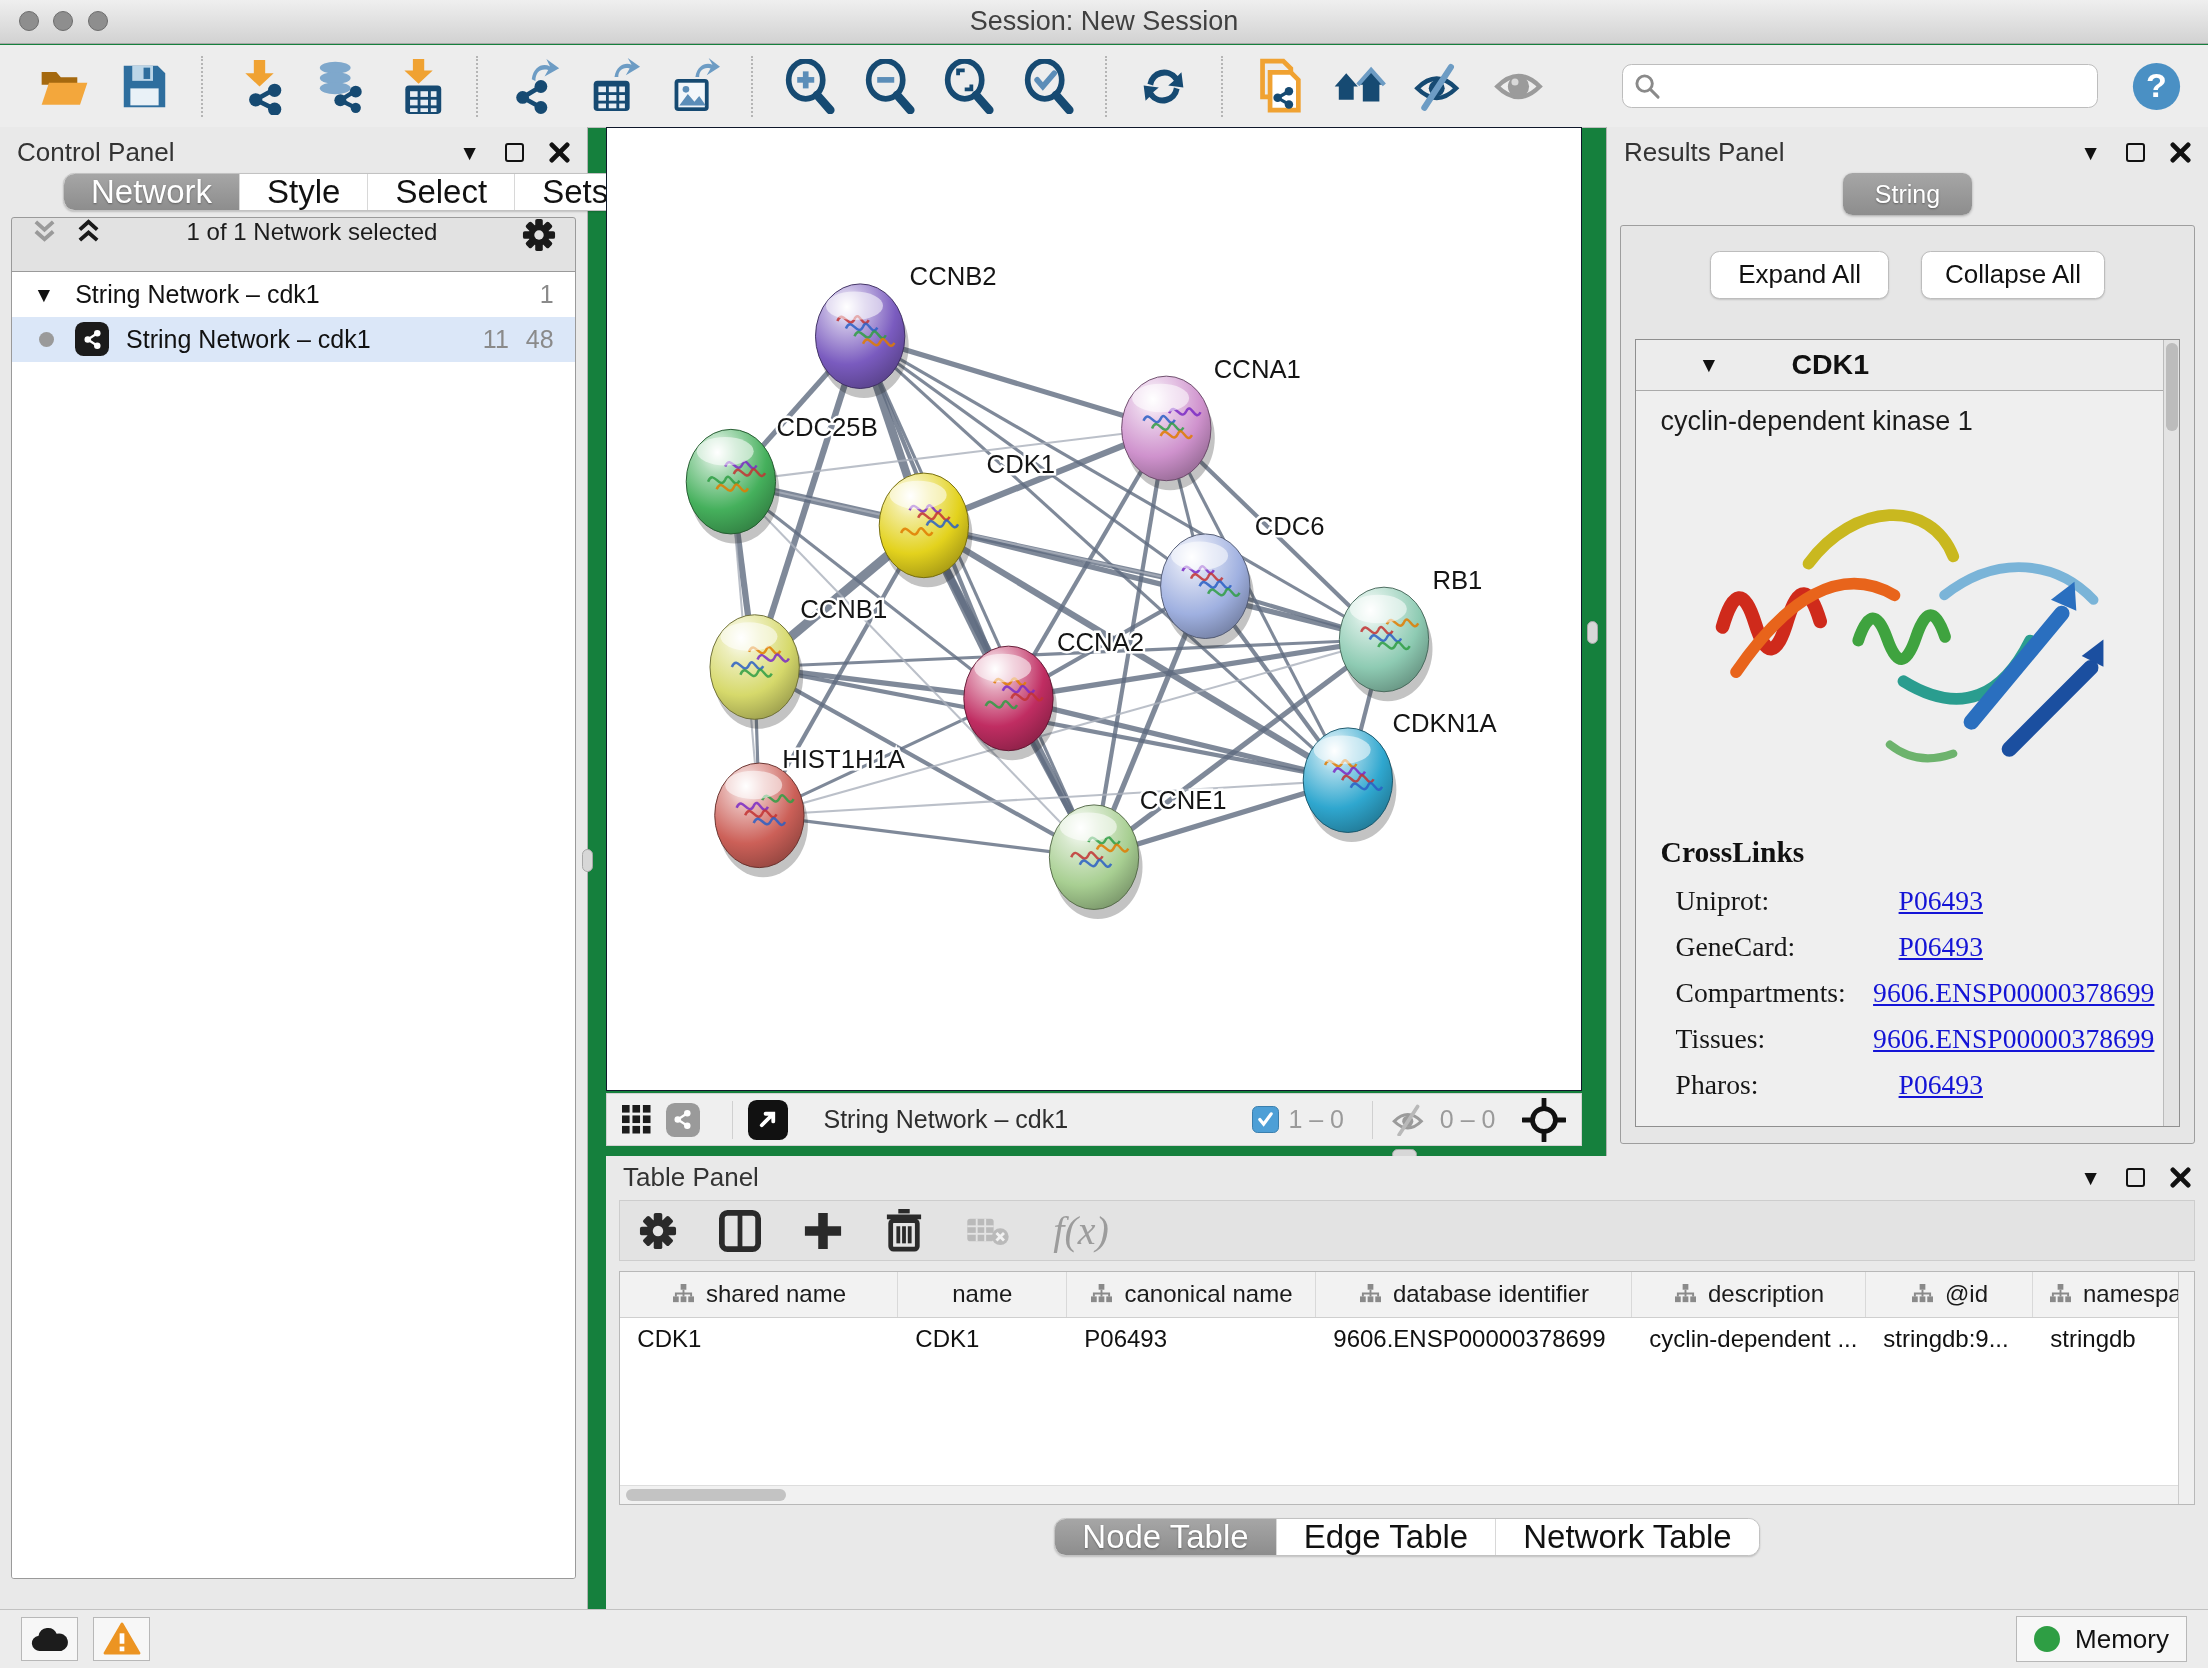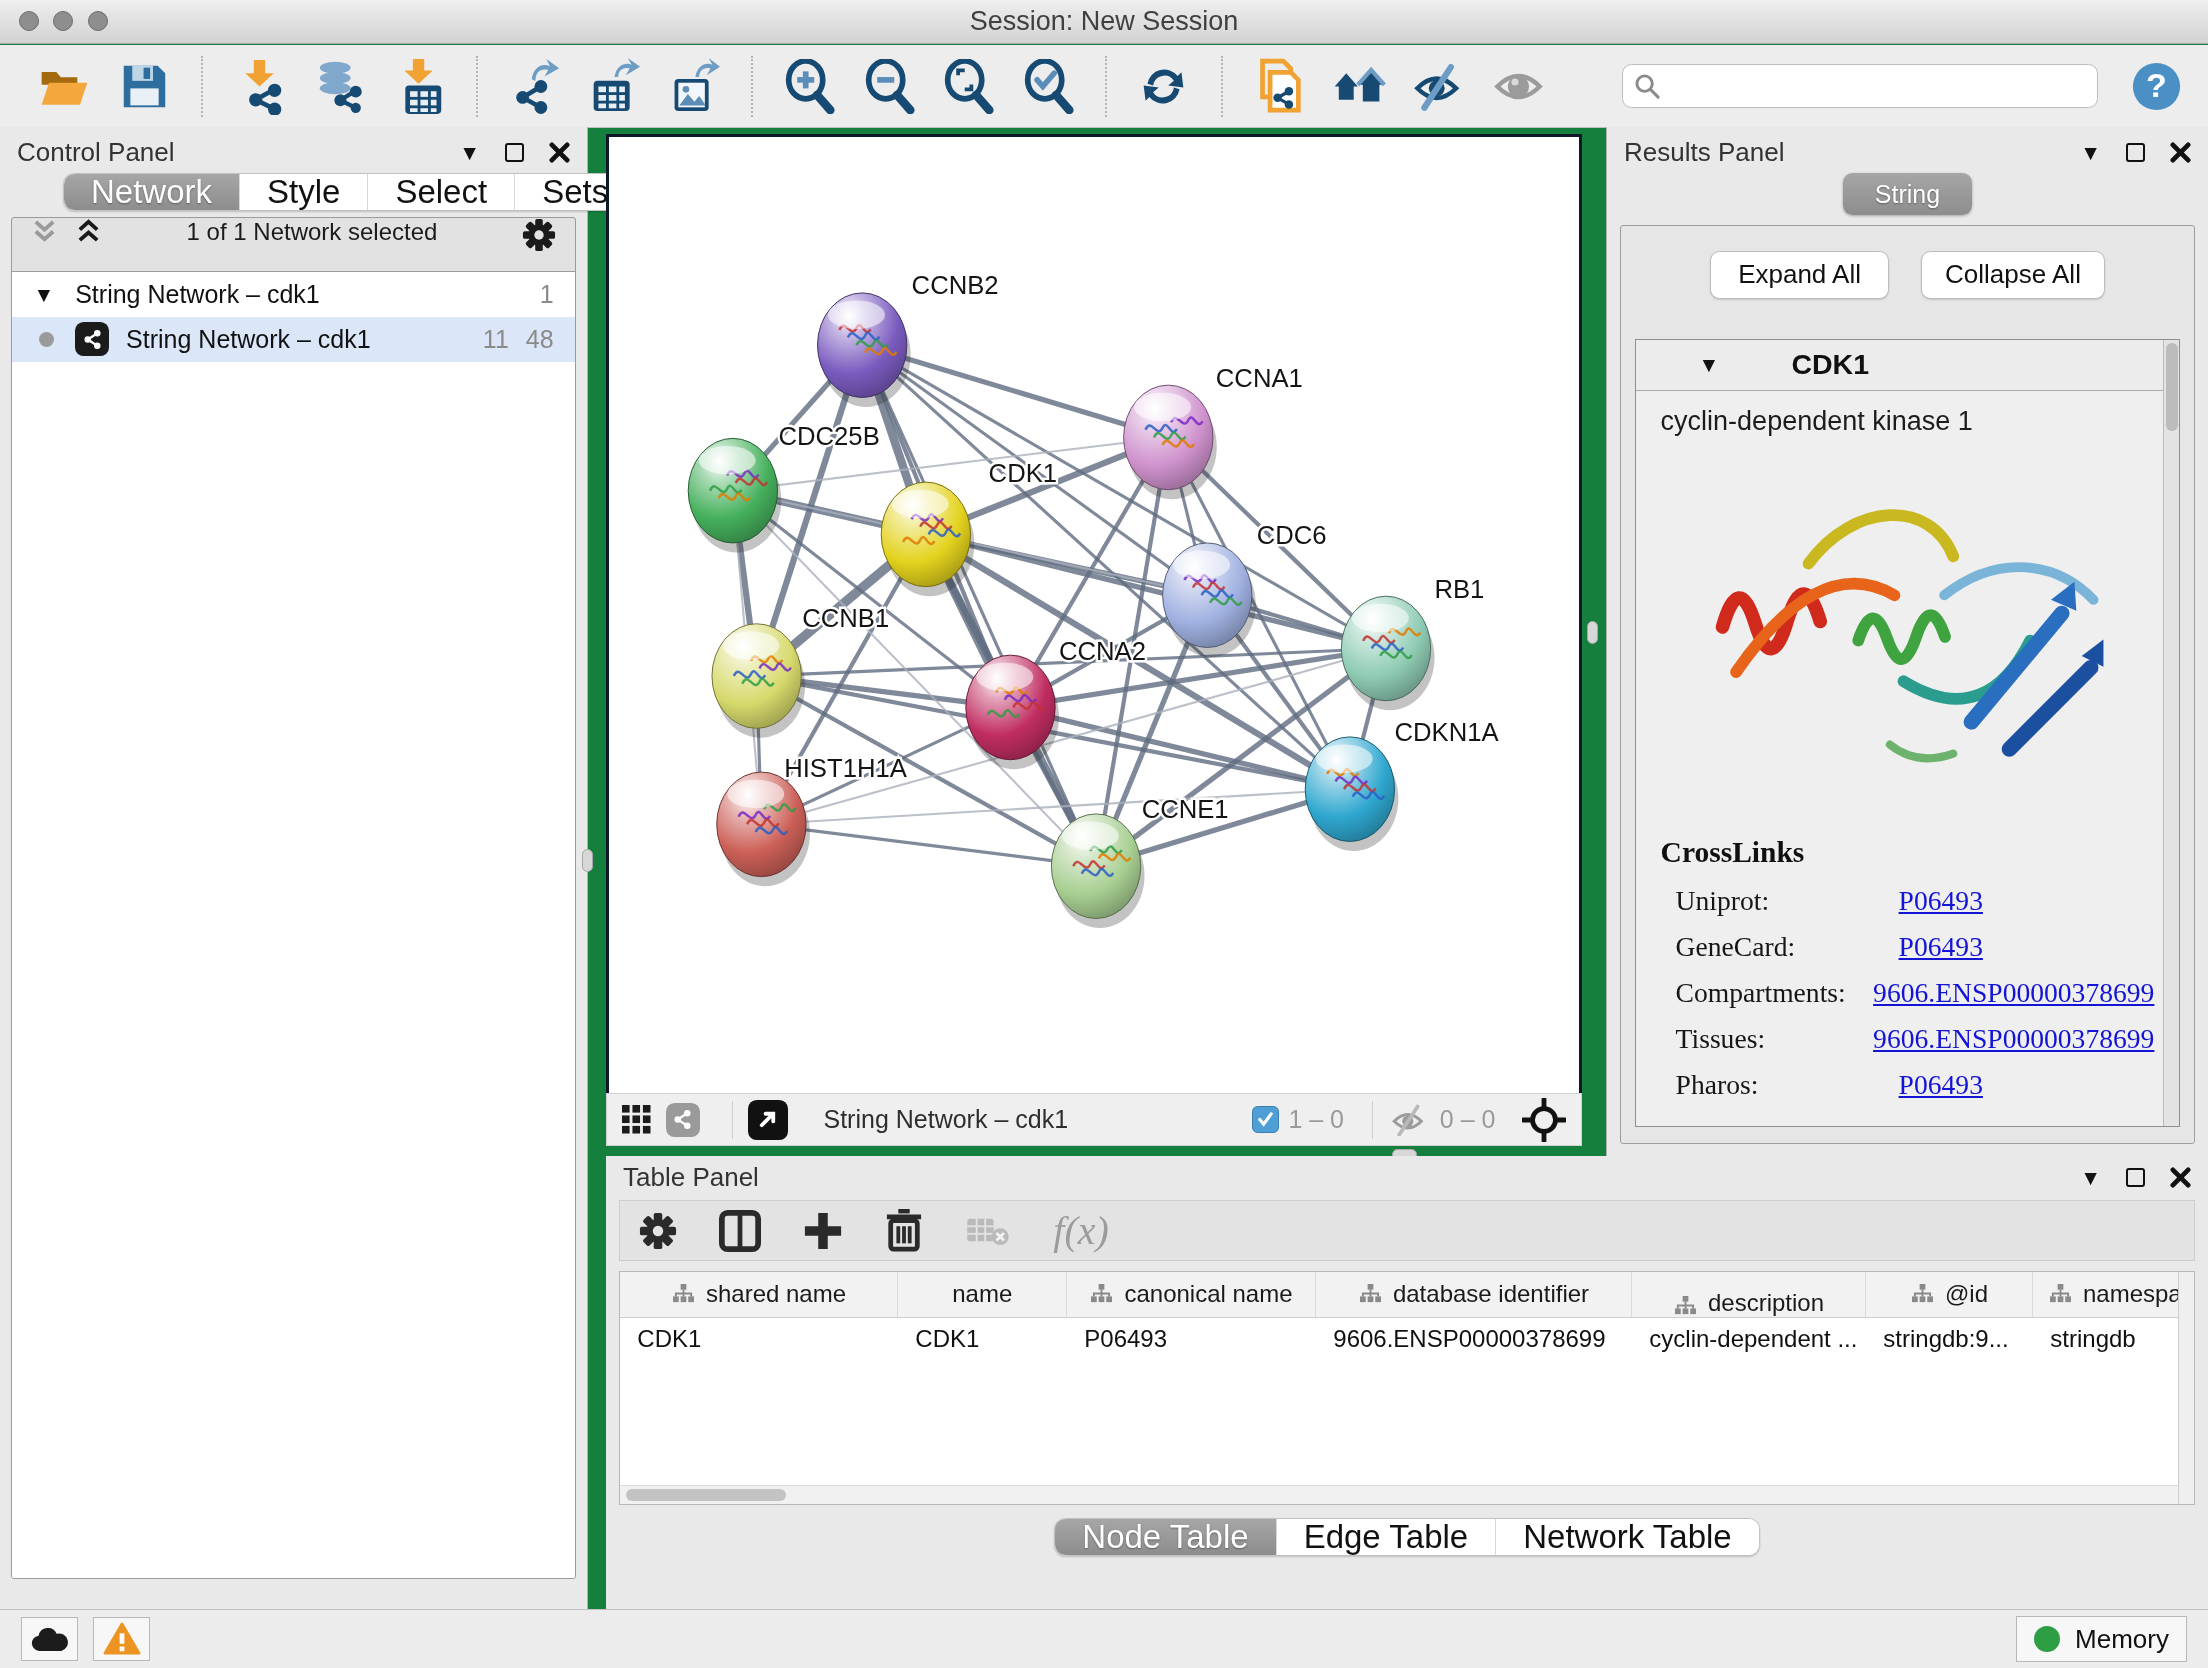--- a/index.html
+++ b/index.html
@@ -52,22 +52,22 @@
   .cp-list { background:#fff; border-top:1.9px solid #9a9a9a; flex:1; }
   .tree-row { height:45px; display:flex; align-items:center; font-size:25px; color:#111; padding:0 21px; }
   .tree-row .cnt { color:#8a8a8a; margin-left:17px; }
   .tree-row .grow { flex:1; }
   .tree-row.selrow { background:#dbe7f8; }
   .dot { width:15px; height:15px; border-radius:50%; background:#9a9a9a; margin:0 21px 0 5.7px;}
   .share-badge { width:34px; height:34px; border-radius:8.6px; background:#1b1b1b; display:flex;
     align-items:center; justify-content:center; margin-right:17px; }
 
   
-  .net-view { position:absolute; left:606px; top:134px; width:976px; height:964px;
-    background:#ffffff; border:3px solid #0f172a; }
+  .net-view { position:absolute; left:606px; top:127px; width:976px; height:964px;
+    background:#ffffff; border:1px solid #0f172a; }
   .net-status { position:absolute; left:606px; top:1093px; width:976px; height:53px;
     background:#efefef; border:1px solid #d2d2d2; display:flex; align-items:center; padding:0 15px; }
   .ns-sep { width:0; height:38px; border-left:1.9px solid #d0d0d0; margin:0 15px; }
   .net-name { font-size:25px; color:#2e2e2e; margin-left:19px; }
   .ns-right { margin-left:auto; display:flex; align-items:center; }
   .cnt-txt { font-size:25px; color:#9a9a9a; margin:0 13.3px 0 9.5px; }
   .checkbox { width:27px; height:27px; border-radius:5.7px; background:#4d9fd6; border:1px solid #3a7fae;
     display:flex; align-items:center; justify-content:center; }
   .split-dot { position:absolute; width:11.4px; height:23px; border-radius:5.7px; background:#d7d7d7; border:1px solid #a8a8a8; }
 
@@ -854,21 +854,21 @@
               <g fill="#8a8a8a">
                 <rect x="9" y="0" width="6" height="6"></rect>
                 <rect x="1" y="13" width="6" height="6"></rect>
                 <rect x="9" y="13" width="6" height="6"></rect>
                 <rect x="17" y="13" width="6" height="6"></rect>
                 <path d="M12 6 v4 M4 13 v-3 h16 v3 M12 9 v4" stroke="#8a8a8a" stroke-width="2" fill="none"></path>
               </g>
             </svg>
             <span>database identifier</span>
           </div>
-          <div class="th" style="width: 234px; align-items: flex-end;">
+          <div class="th" style="width: 234px;">
             <svg width="23" height="21" viewBox="0 0 24 22">
               <g fill="#8a8a8a">
                 <rect x="9" y="0" width="6" height="6"></rect>
                 <rect x="1" y="13" width="6" height="6"></rect>
                 <rect x="9" y="13" width="6" height="6"></rect>
                 <rect x="17" y="13" width="6" height="6"></rect>
                 <path d="M12 6 v4 M4 13 v-3 h16 v3 M12 9 v4" stroke="#8a8a8a" stroke-width="2" fill="none"></path>
               </g>
             </svg>
             <span>description</span>

